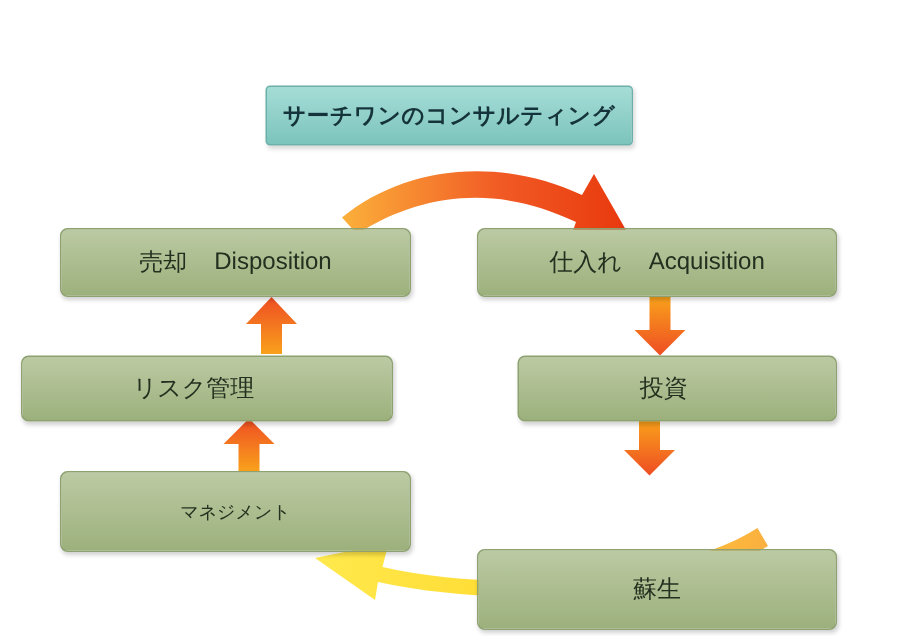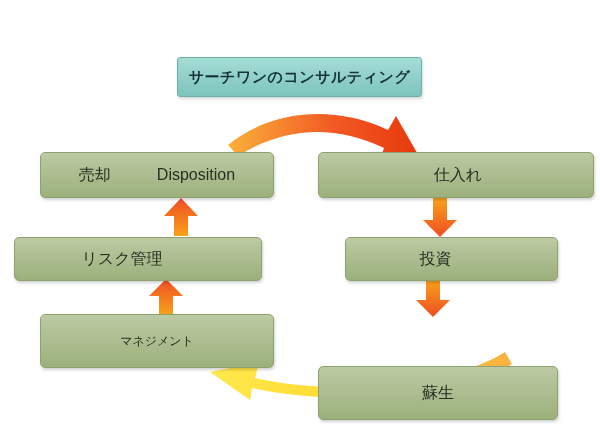--- a/index.html
+++ b/index.html
@@ -24,29 +24,29 @@
     color:#15333a;font-size:15px;font-weight:bold;
     letter-spacing:0.5px;
   }
   .node{
     position:absolute;
     background:linear-gradient(#bccaa3,#9cb07c);
     border:1px solid #8da171;
     border-radius:5px;
     box-shadow:1px 2px 3px rgba(0,0,0,0.18);
     display:flex;align-items:center;justify-content:center;
-    color:#24301f;font-size:16px;gap:14px;
+    color:#24301f;font-size:16px;
   }
   .node .jp{white-space:nowrap;}
   .node .en{white-space:nowrap;}
   .node .gap{display:inline-block;width:18px;}
   .jp-small{font-size:12px;}
   .en-multi{display:flex;flex-direction:column;align-items:center;line-height:1.15;font-size:15px;}
   #node-disposition{left:40px;top:152px;width:232px;height:44px;}
-  #node-acquisition{left:318px;top:152px;width:238px;height:44px;padding-left:36px;}
+  #node-acquisition{left:318px;top:152px;width:238px;height:44px;}
   #node-due-diligence{left:14px;top:237px;width:246px;height:42px;}
   #node-investment{left:345px;top:237px;width:211px;height:42px;}
   #node-management{left:40px;top:314px;width:232px;height:52px;gap:10px;}
   #node-renovation{left:318px;top:318px;width:238px;height:52px;gap:14px;margin-top:48px;}
 </style>
 </head>
 <body>
 
 <div class="stage">
 
@@ -91,20 +91,21 @@
 
   <div class="node" id="node-disposition">
     <span class="jp">売却</span>
     <span class="gap"></span>
     <span class="en">Disposition</span>
   </div>
 
   <div class="node" id="node-acquisition">
     <span class="jp">仕入れ</span>
     <span class="gap"></span>
+    <span class="en">Acquisition</span>
   </div>
 
   <div class="node" id="node-due-diligence">
     <span class="jp">リスク管理</span>
     <span class="gap"></span>
   </div>
 
   <div class="node" id="node-investment">
     <span class="jp">投資</span>
     <span class="gap"></span>

